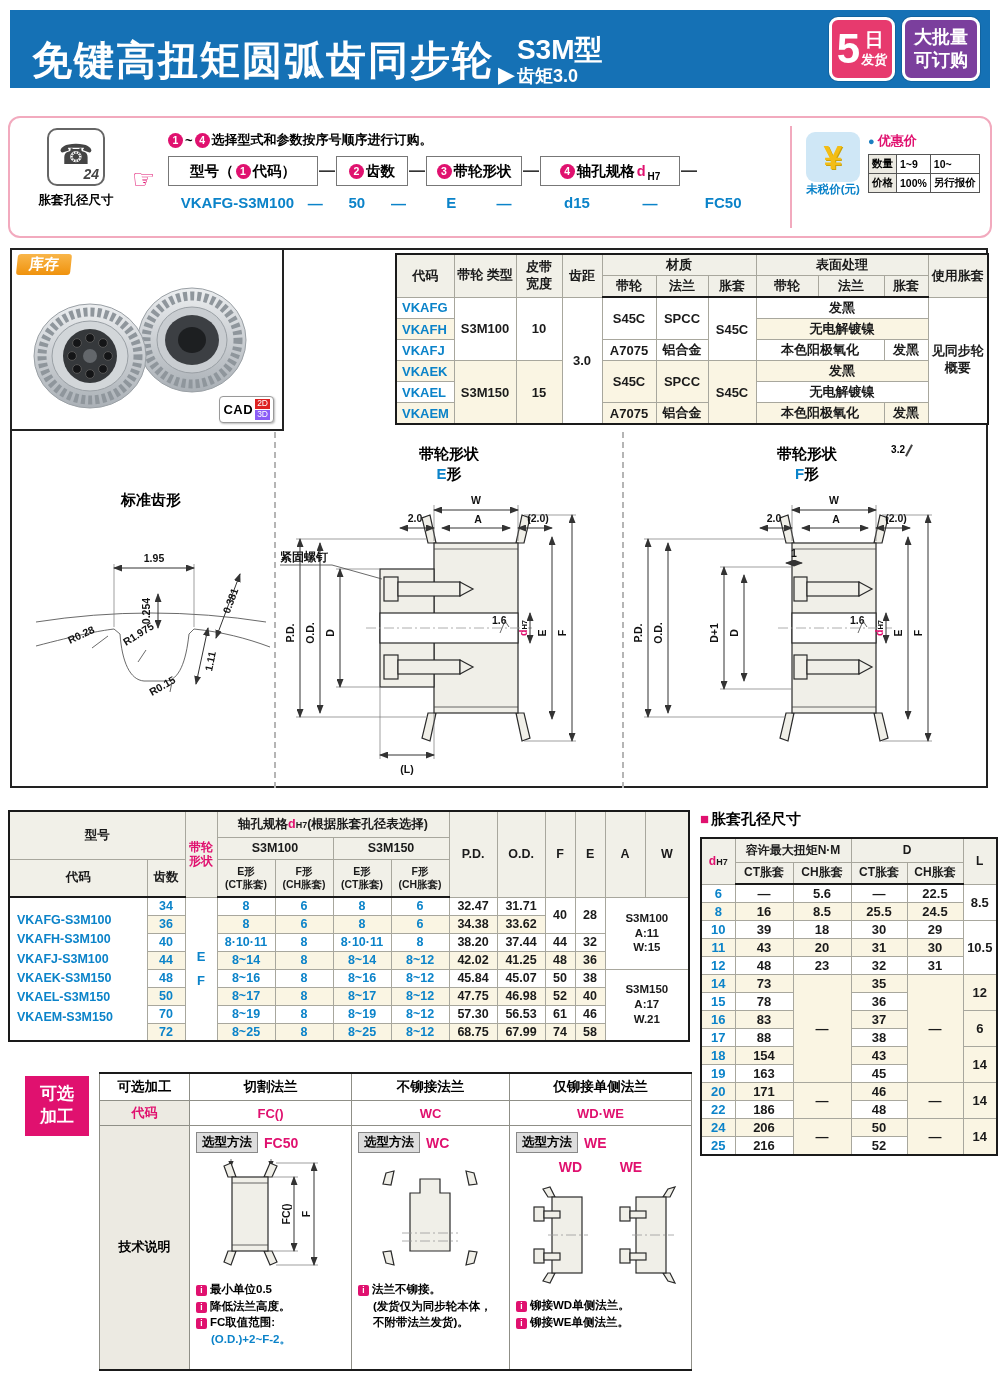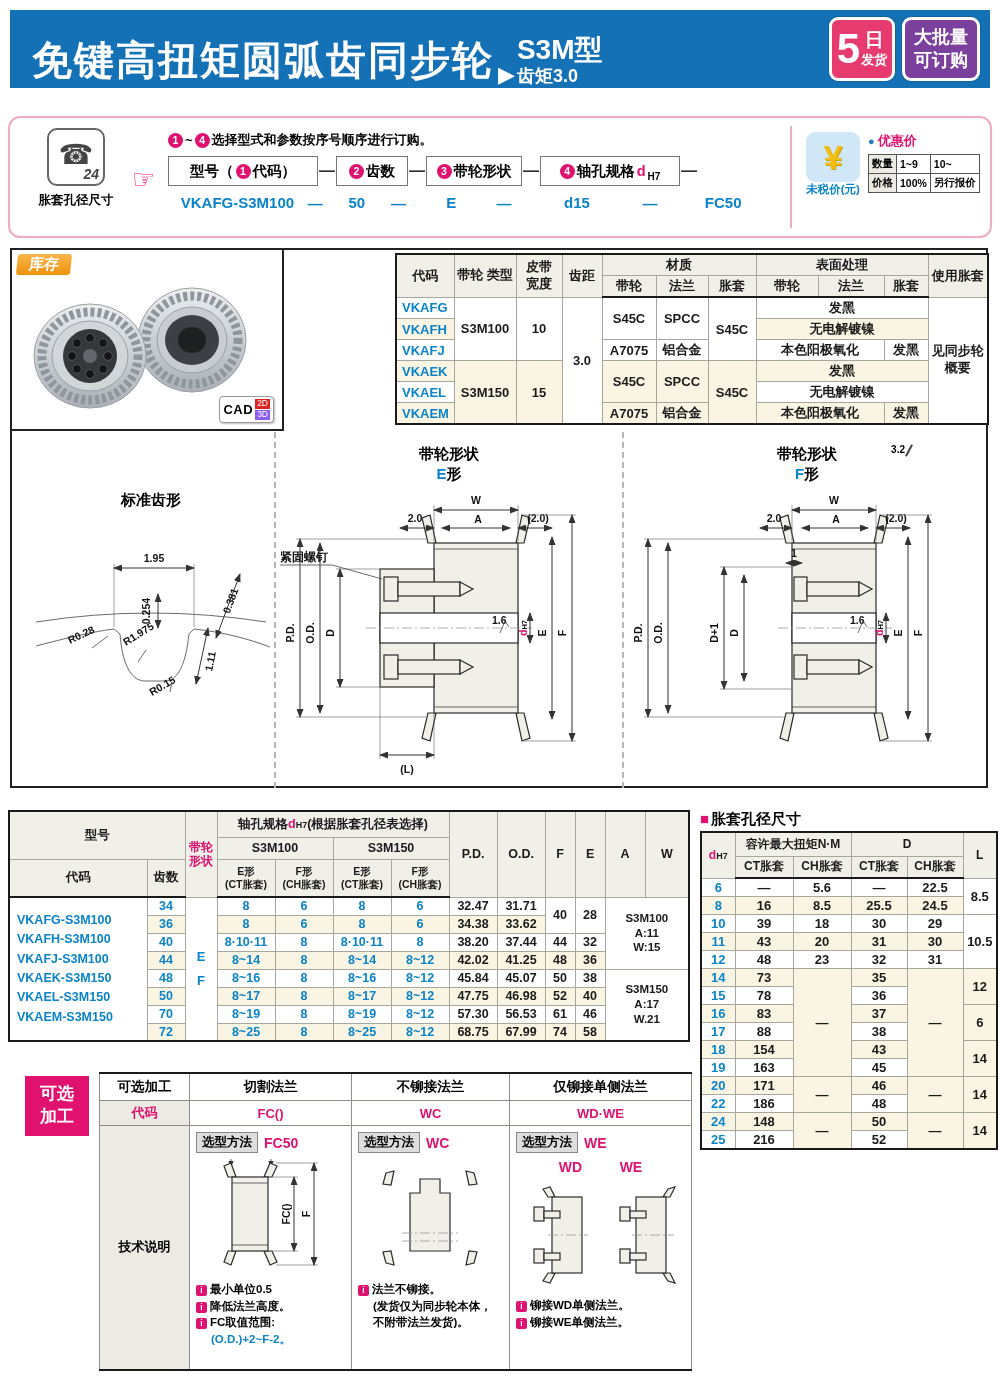--- a/index.html
+++ b/index.html
@@ -105,21 +105,21 @@
 svg .fmg{fill:#e0116f}
 svg .sm{font-size:7.5px}
 
 #maintable{position:absolute;left:8px;top:810px;width:680px;font-size:12.5px}
 #maintable th{font-size:12.5px;padding:0}
 #maintable .hsm{font-size:10.5px;line-height:1.25;white-space:pre-line}
 #maintable .hv{white-space:pre-line;color:#e0116f;font-size:12px;line-height:1.2}
 #maintable td{height:18px}
 
 #boresec{position:absolute;left:700px;top:810px;width:298px}
-.btitle{font-size:15px;font-weight:bold;margin-bottom:2px}
+.btitle{font-size:15px;font-weight:bold;margin-bottom:8px}
 .btitle .sq{color:#e0116f;margin-right:2px}
 #boretable{width:296px;font-size:13px}
 #boretable th{font-size:12px}
 #boretable td{height:17px}
 
 #optsec{position:absolute;left:25px;top:1066px;width:670px}
 .optbadge{position:absolute;left:0;top:10px;width:64px;background:#e0116f;color:#fff;font-weight:bold;font-size:17px;text-align:center;padding:7px 0;line-height:1.35}
 #opttable{position:absolute;left:74px;top:6px;width:592px;border-collapse:collapse;table-layout:fixed;border-top:2.5px solid #1a1a1a;border-bottom:2.5px solid #1a1a1a}
 #opttable th,#opttable td{border:1px solid #8f8f87;font-weight:bold;text-align:center;vertical-align:top;padding:2px}
 #opttable tr.r1 th{font-size:13.5px;padding:4px 2px;background:#fff;vertical-align:middle}
@@ -781,21 +781,21 @@
             <td rowspan="2">—</td>
             <td rowspan="2">14</td>
           </tr>
           <tr>
             <td class="blue">22</td>
             <td>186</td>
             <td>48</td>
           </tr>
           <tr>
             <td class="blue">24</td>
-            <td>148</td>
+            <td>206</td>
             <td rowspan="2">—</td>
             <td>50</td>
             <td rowspan="2">—</td>
             <td rowspan="2">14</td>
           </tr>
           <tr>
             <td class="blue">25</td>
             <td>216</td>
             <td>52</td>
           </tr>

